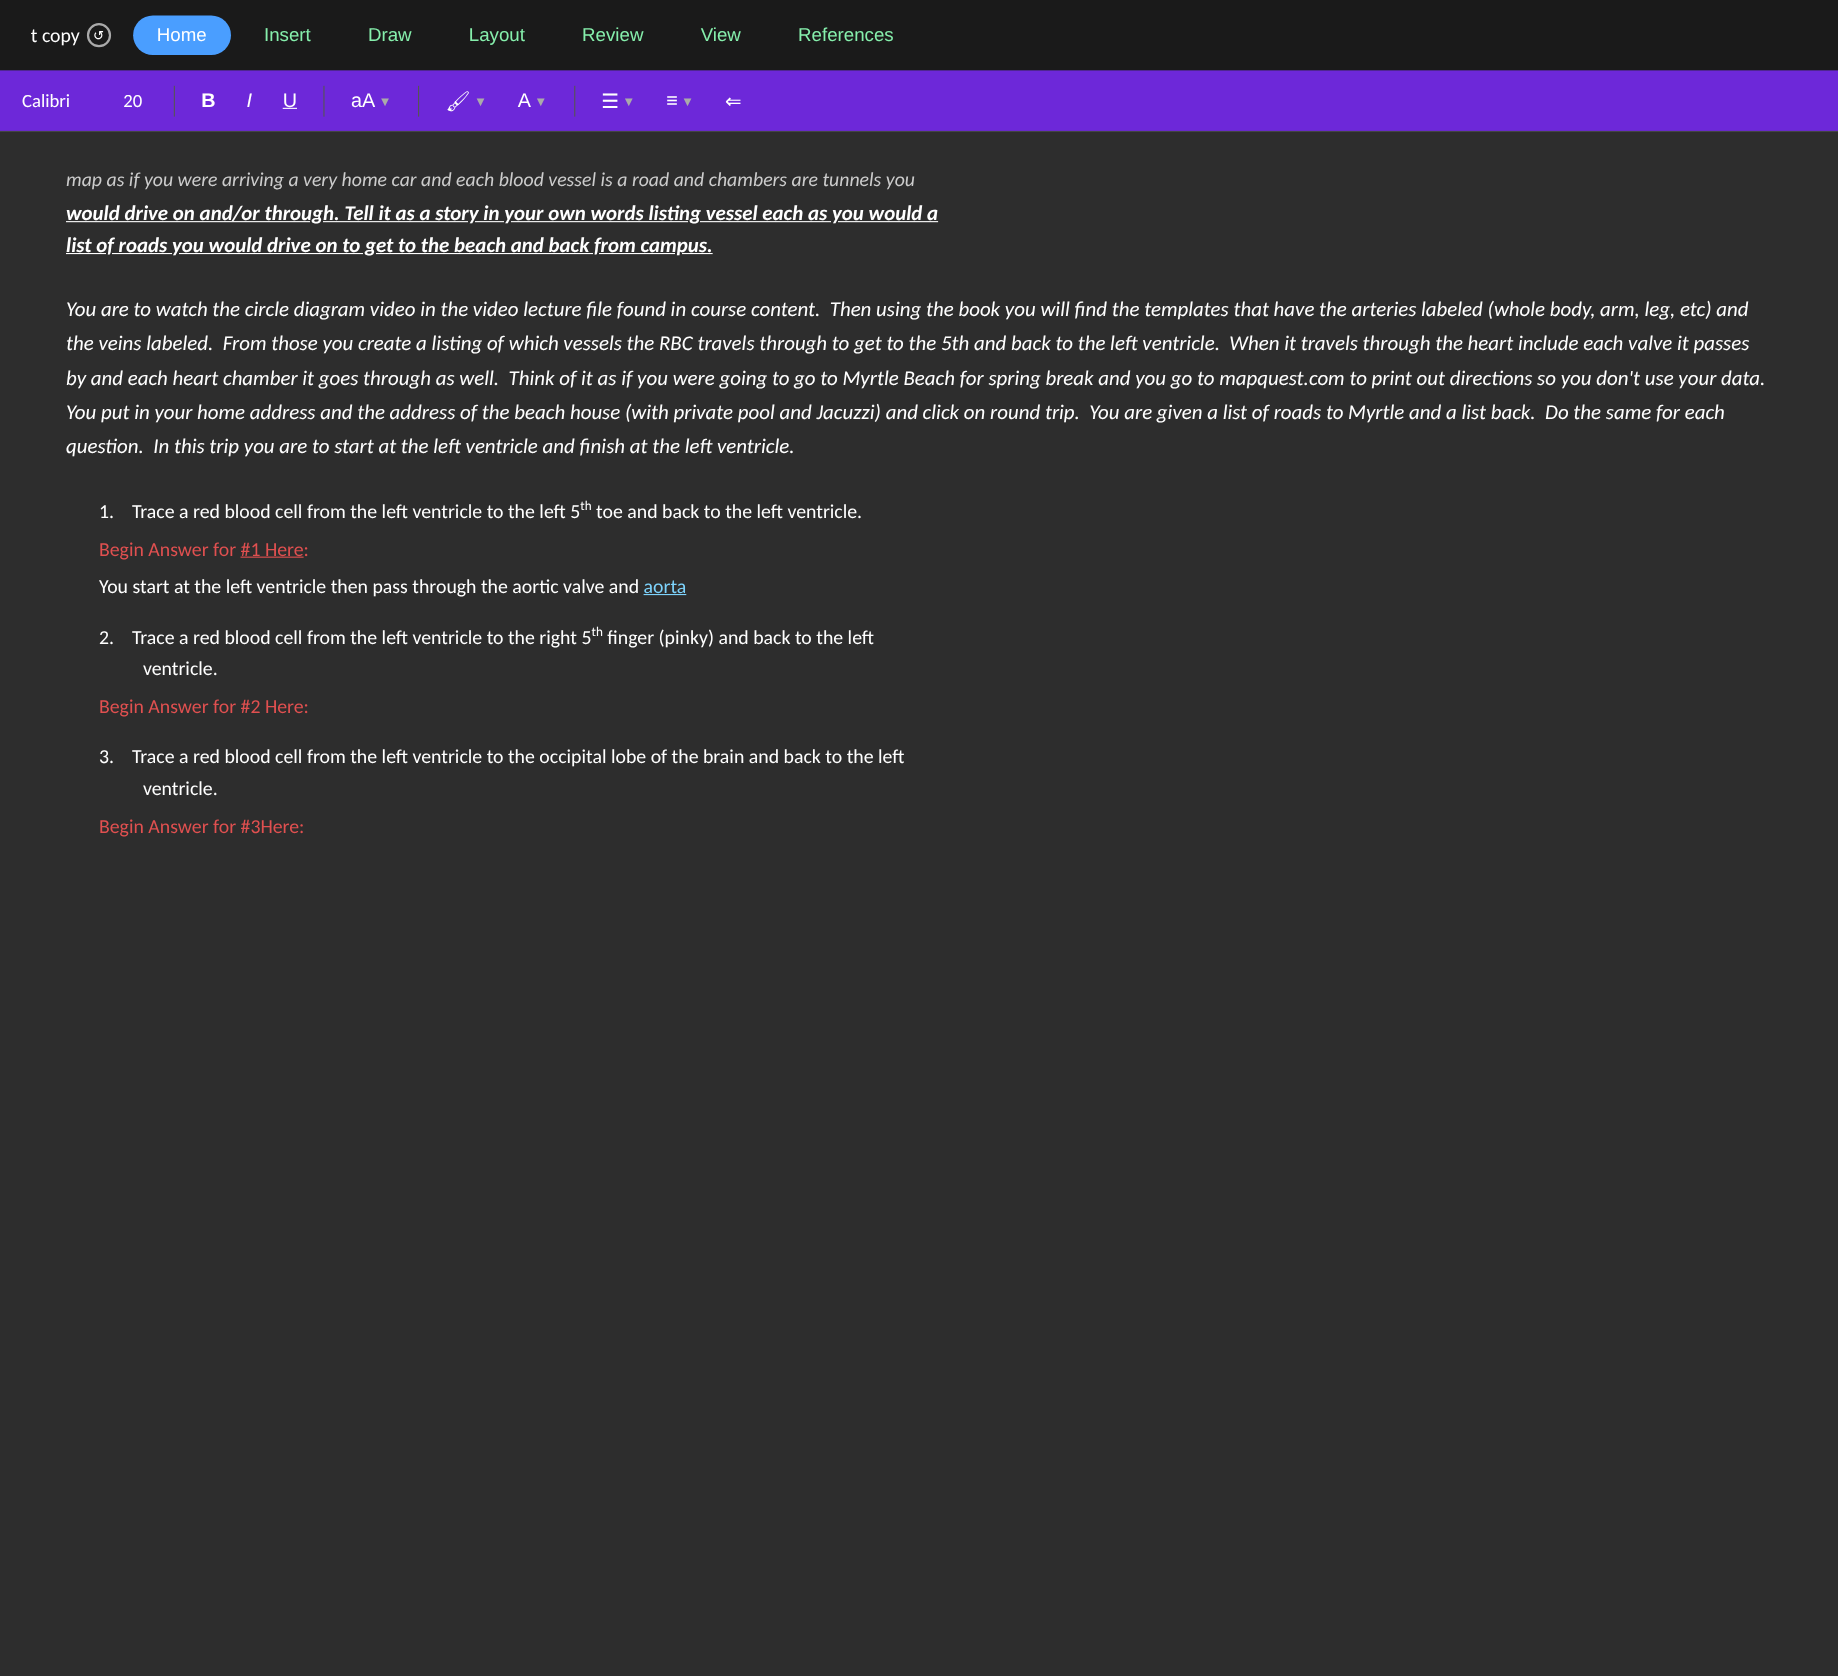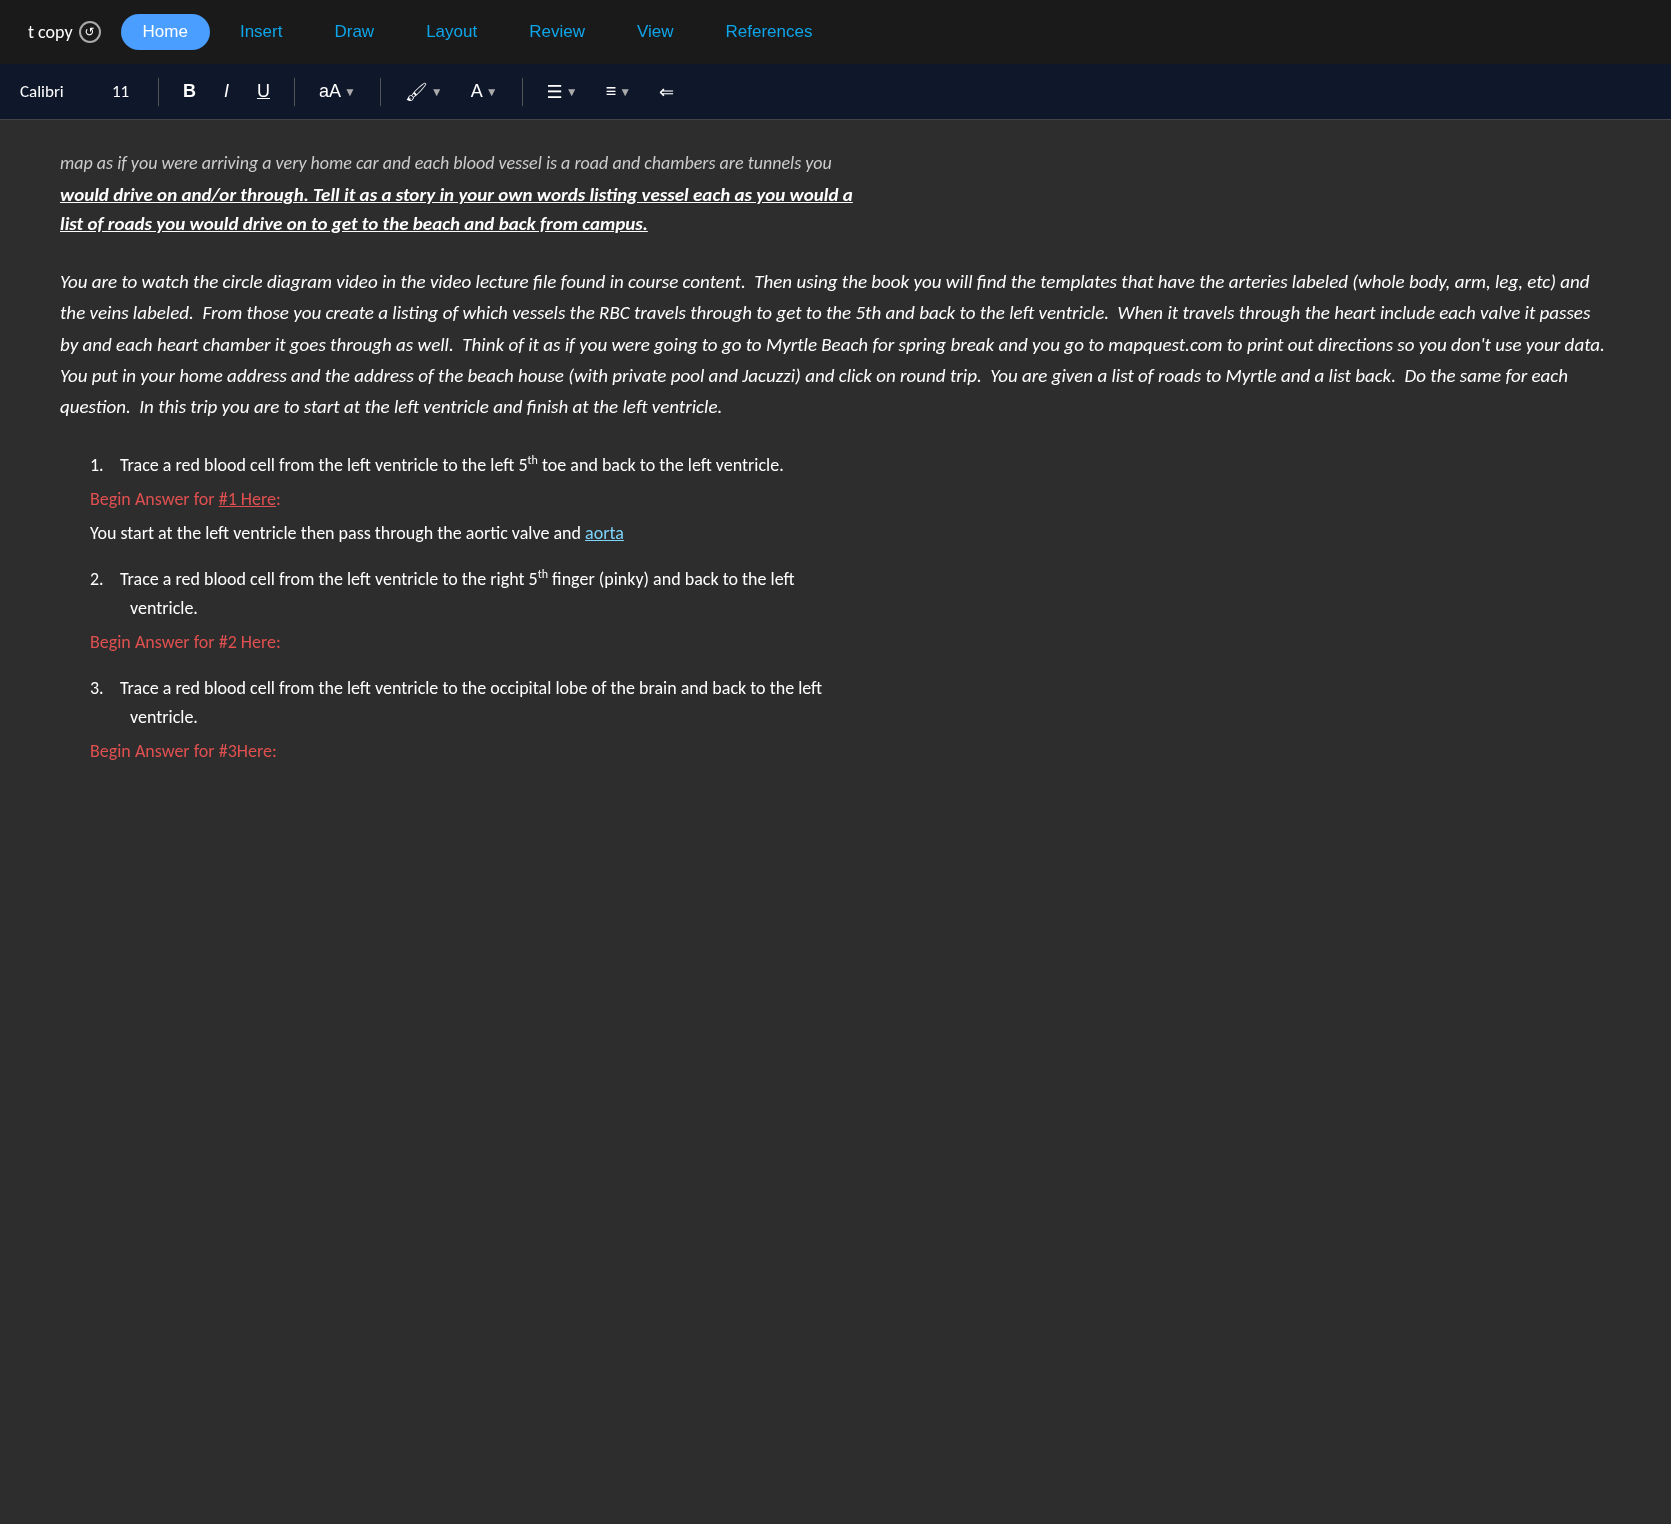--- a/index.html
+++ b/index.html
@@ -40,33 +40,33 @@
       align-items: center;
       justify-content: center;
       font-size: 12px;
     }
 
     .nav-tab {
       padding: 8px 22px;
       border-radius: 20px;
       font-size: 17px;
       cursor: pointer;
-      color: #0ea5e9;
+      color: #86efac;
       background: transparent;
       border: none;
     }
 
     .nav-tab.active {
       background: #4a9eff;
       color: #ffffff;
     }
 
     
     .toolbar {
-      background: #0f172a;
+      background: #6d28d9;
       display: flex;
       align-items: center;
       padding: 0 20px;
       height: 56px;
       border-bottom: 1px solid #444;
       gap: 12px;
     }
 
     .font-name {
       font-size: 17px;
@@ -208,21 +208,21 @@
   <button class="nav-tab">Insert</button>
   <button class="nav-tab">Draw</button>
   <button class="nav-tab">Layout</button>
   <button class="nav-tab">Review</button>
   <button class="nav-tab">View</button>
   <button class="nav-tab">References</button>
 </div>
 
 <div class="toolbar">
   <span class="font-name">Calibri</span>
-  <span class="font-size">11</span>
+  <span class="font-size">20</span>
   <div class="toolbar-sep"></div>
   <button class="toolbar-btn bold">B</button>
   <button class="toolbar-btn italic">I</button>
   <button class="toolbar-btn underline">U</button>
   <div class="toolbar-sep"></div>
   <button class="toolbar-btn">
     <span>aA</span>
     <span class="toolbar-chevron">▼</span>
   </button>
   <div class="toolbar-sep"></div>

